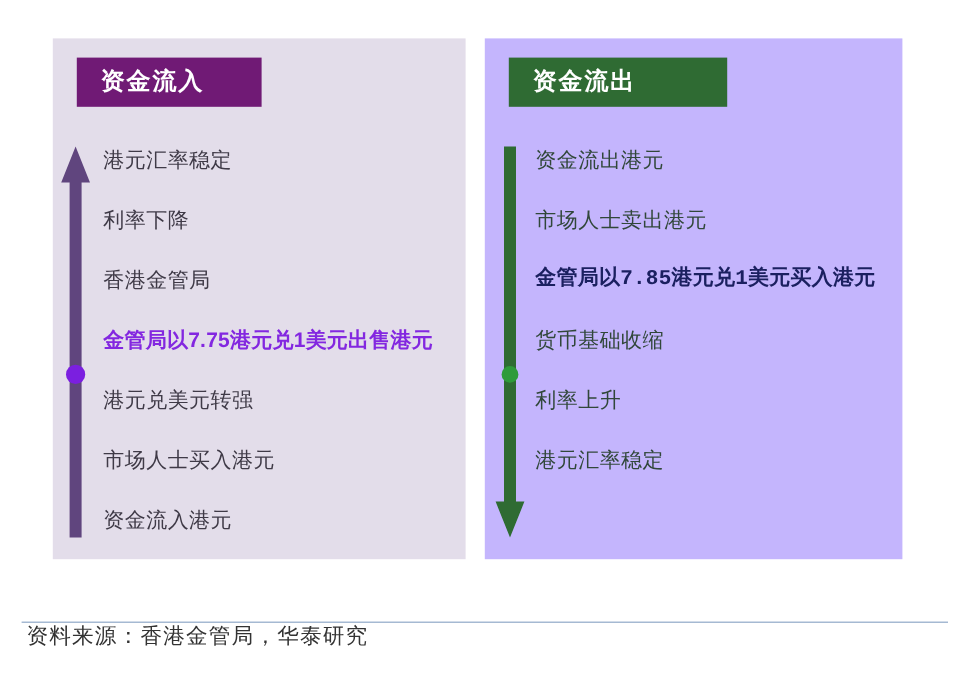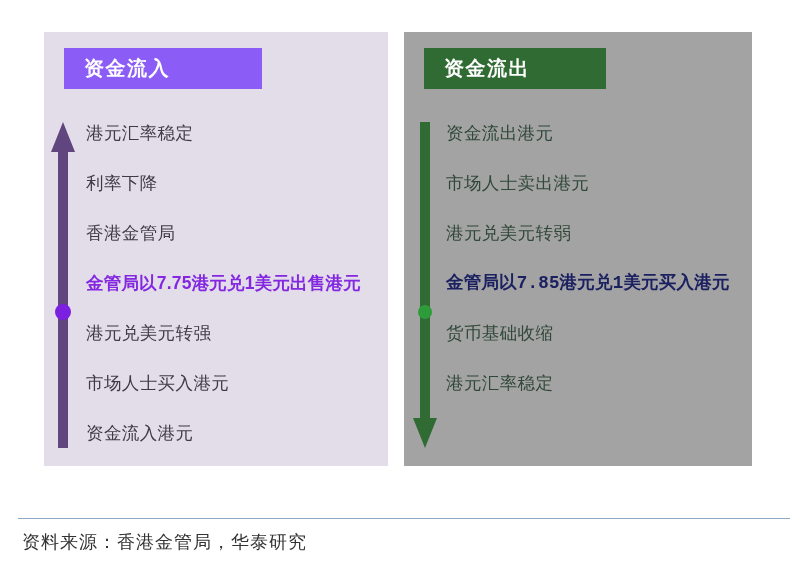--- a/index.html
+++ b/index.html
@@ -30,41 +30,41 @@
     box-sizing: border-box;
   }
   .panel-inflow {
     left: 44px;
     width: 344px;
     background: #e3ddea;
   }
   .panel-outflow {
     left: 404px;
     width: 348px;
-    background: #a3a3a3;
+    background: #c4b5fd;
   }
 
   
   .ribbon {
     position: absolute;
     top: 16px;
     height: 41px;
     line-height: 41px;
     color: #ffffff;
     font-size: 20px;
     font-weight: bold;
     letter-spacing: 1.5px;
     padding-left: 20px;
     box-sizing: border-box;
     white-space: nowrap;
   }
   .ribbon-inflow {
     left: 20px;
-    width: 198px;
-    background: #8b5cf6;
+    width: 154px;
+    background: #701a75;
   }
   .ribbon-outflow {
     left: 20px;
     width: 182px;
     background: #2f6b33;
   }
 
   
   .arrow-wrap {
     position: absolute;
@@ -105,21 +105,21 @@
     position: absolute;
     left: 18px;
     top: 518px;
     width: 772px;
     height: 1px;
     background: #8fa8c8;
   }
   .footer-text {
     position: absolute;
     left: 22px;
-    top: 530px;
+    top: 518px;
     font-family: "Liberation Serif", "DejaVu Serif", serif;
     font-size: 18px;
     color: #333333;
     letter-spacing: 1px;
     white-space: nowrap;
   }
 </style>
 </head>
 <body>
 
@@ -154,23 +154,23 @@
     <div class="arrow-wrap arrow-outflow">
       <svg width="26" height="330" viewBox="0 0 26 330" xmlns="http://www.w3.org/2000/svg">
         <polygon points="13,328 25,298 18,298 18,2 8,2 8,298 1,298" fill="#2F6B33"></polygon>
         <circle cx="13" cy="192" r="7" fill="#2E9B3A"></circle>
       </svg>
     </div>
 
     <div class="items">
       <div class="item">资金流出港元</div>
       <div class="item">市场人士卖出港元</div>
-      <div class="item">港元兑美元转弱</div>
       <div class="item highlight">金管局以7.85港元兑1美元买入港元</div>
       <div class="item">货币基础收缩</div>
+      <div class="item">利率上升</div>
       <div class="item">港元汇率稳定</div>
     </div>
   </div>
 
   <div class="footer-rule"></div>
   <div class="footer-text">资料来源：香港金管局，华泰研究</div>
 
 </div>
 
 </body></html>

